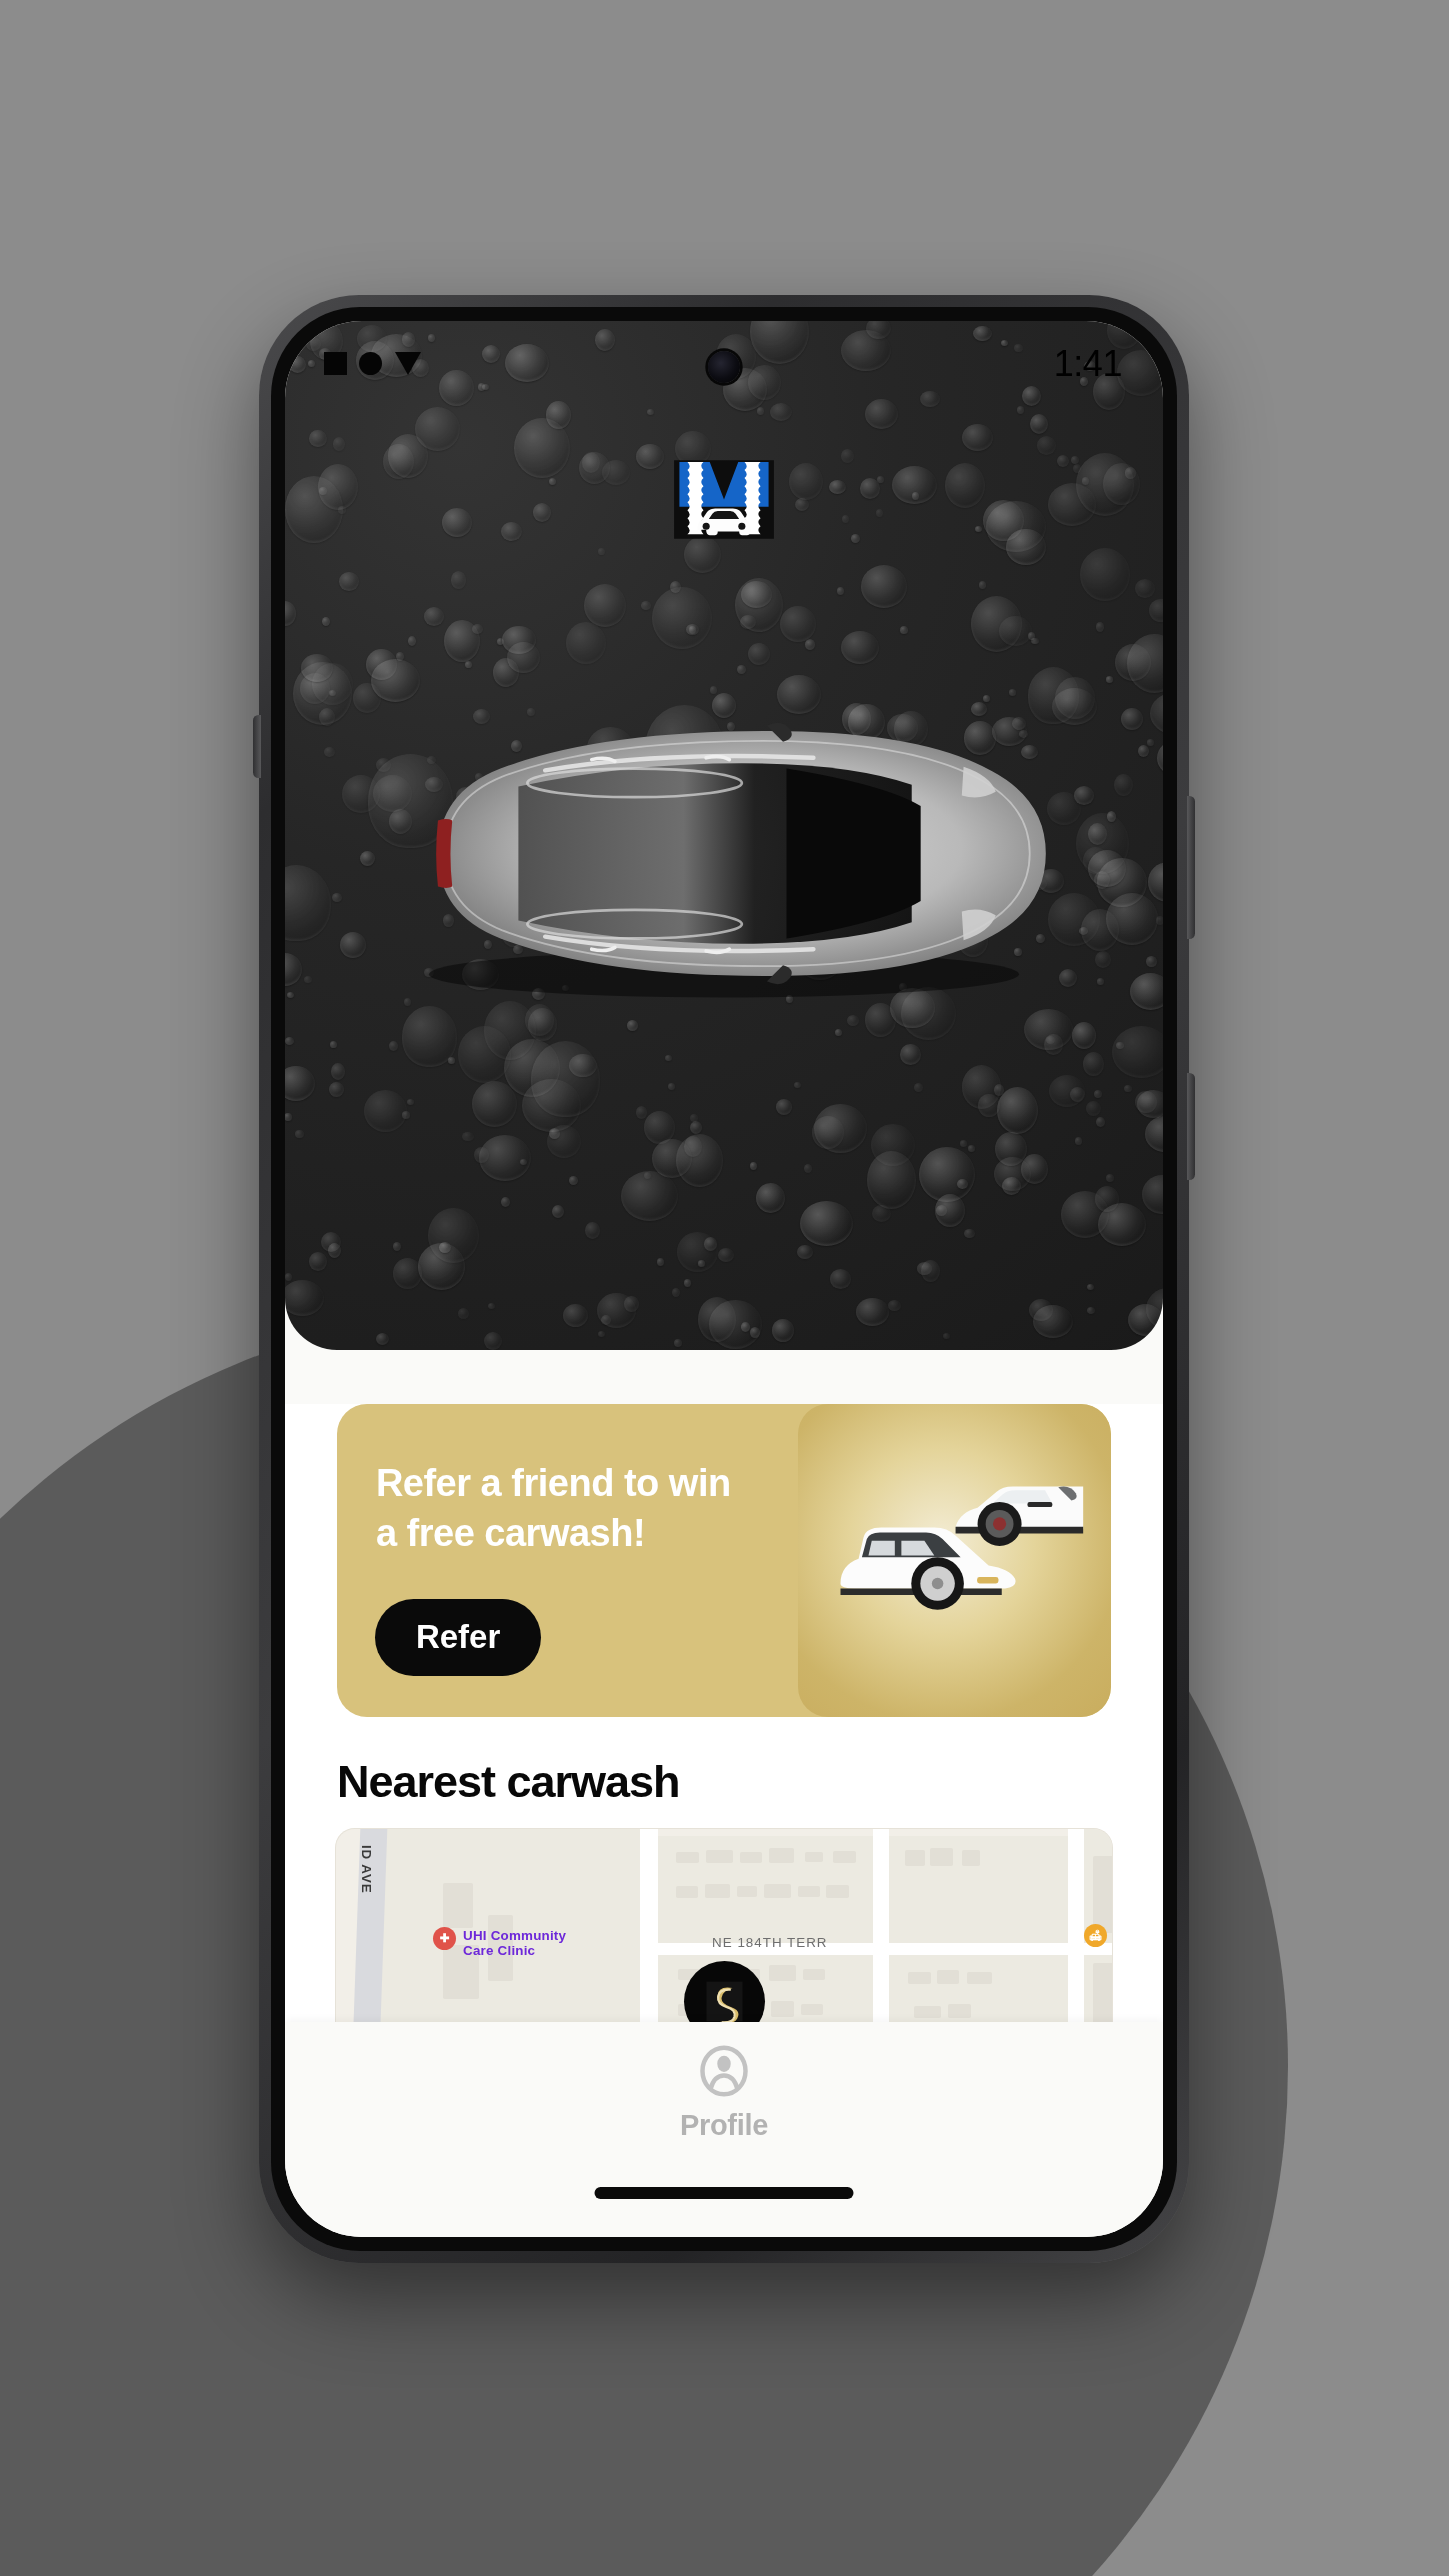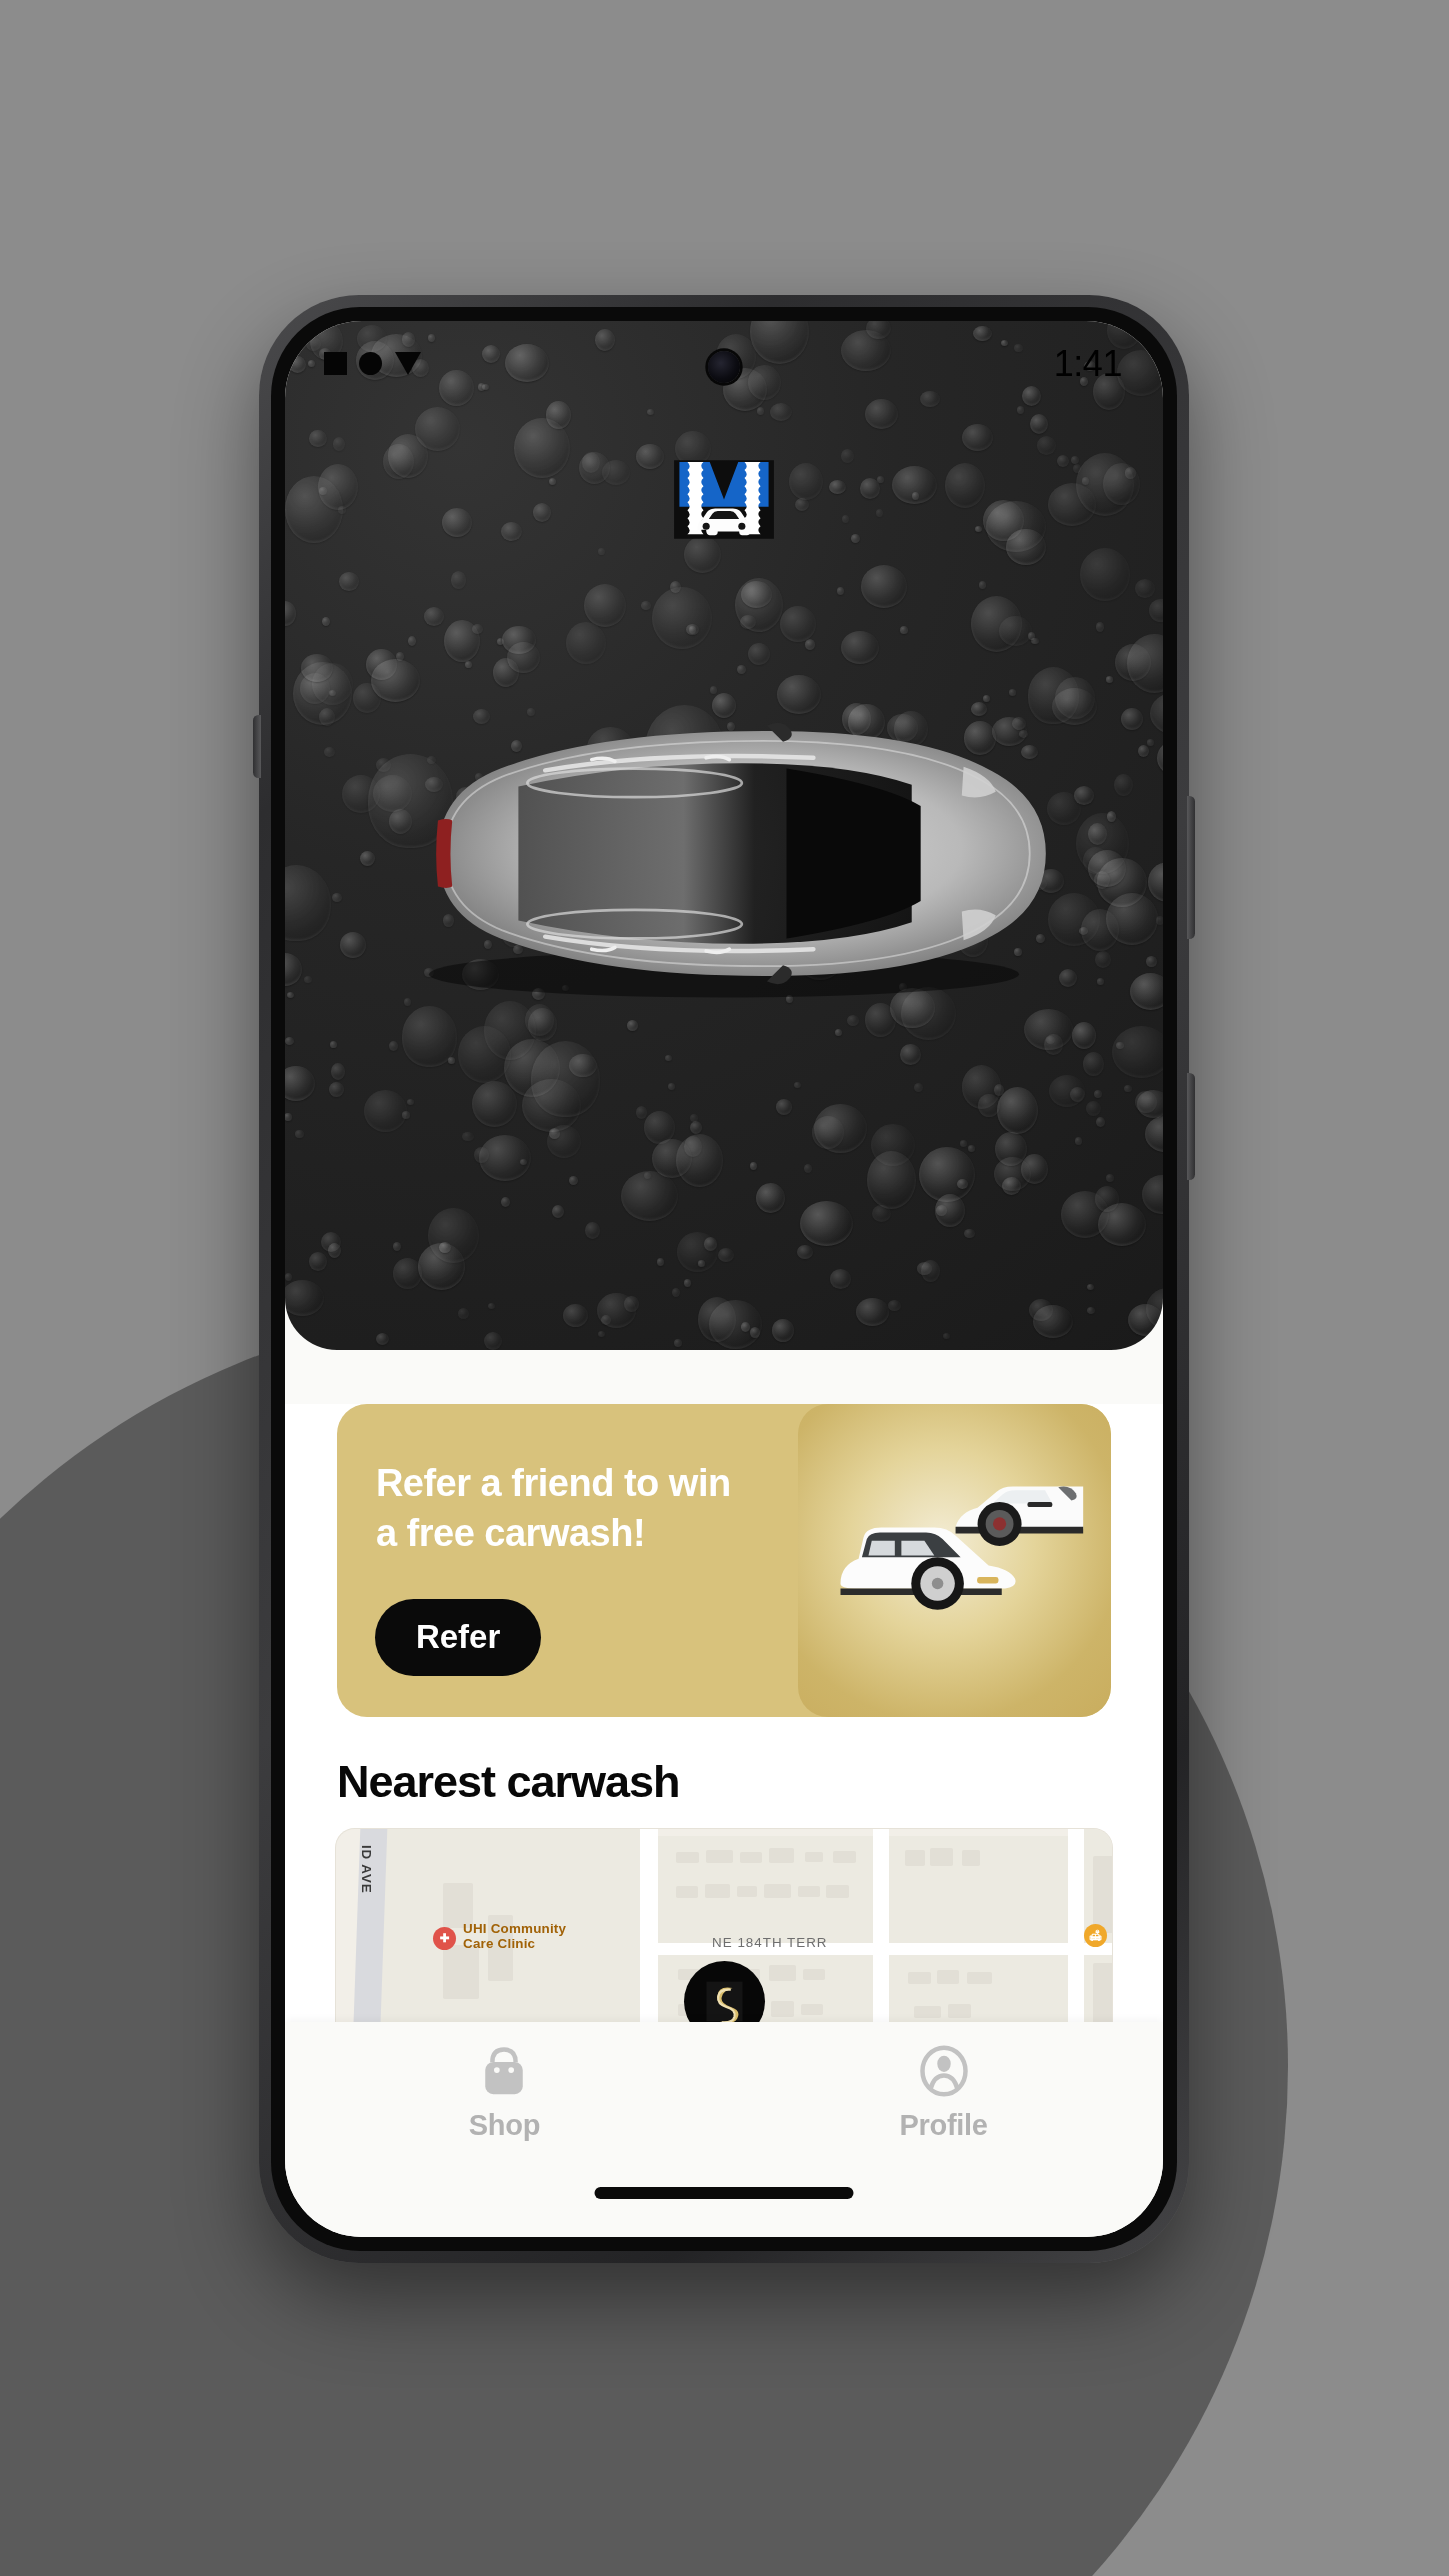--- a/index.html
+++ b/index.html
@@ -876,21 +876,21 @@
           <div class="road" style="left:304px;top:224px;width:590px;height:12.5px;"></div>
           <div class="road" style="left:0;top:252px;width:894px;height:14.3px;"></div>
 
           <div style="position:absolute;left:19.7px;top:-5.4px;width:27px;height:259px;background:#d9dade;transform:rotate(2deg);"></div>
           <div class="mlabel" style="left:23px;top:16px;color:#3a3a3a;writing-mode:vertical-rl;letter-spacing:0.9px;">ID AVE</div>
 
           <div class="mstreet" style="left:376px;top:106px;">NE 184TH TERR</div>
           <div class="mstreet" style="left:379px;top:215px;">NE 183RD TERR</div>
 
           <div class="poi-dot" style="left:97px;top:98px;background:#e0534a;">✚</div>
-          <div class="mlabel" style="left:127px;top:92px;color:#a16207;">UHI Community
+          <div class="mlabel" style="left:127px;top:99px;color:#6d28d9;">UHI Community
 Care Clinic</div>
 
           <div class="mlabel" style="left:7.2px;top:200px;color:#6f6f6f;">k of America</div>
           <div class="mlabel" style="left:3.6px;top:236px;color:#d2881f;">egant Beauty</div>
 
           <div class="mlabel" style="left:360px;top:225px;color:#e08a2b;">PowerFuel
 Smoothie Shop</div>
           <div class="poi-dot" style="left:469px;top:234px;background:#f2a03c;font-size:10.7px;">🍴</div>
 
           <div class="poi-dot" style="left:479px;top:231px;background:#b5712a;font-size:10.7px;">🎓</div>
@@ -916,31 +916,20 @@
               <path d="M33 13 q-13 -1 -14 8 q-1 8 9 11 q11 3 9 11 q-2 7 -14 6" fill="none" stroke="#efe0b2" stroke-width="2.4"></path>
             </svg>
           </div>
         </div>
       </div>
 
       <div id="tabbar">
 
 
 
-        <div class="tab">
-          <div class="tab-icon">
-            <svg width="50" height="54" viewBox="0 0 56 60">
-              <path d="M15 20 q0 -14 13 -14 q13 0 13 14" fill="none" stroke="#c2c2c2" stroke-width="5"></path>
-              <rect x="7" y="20" width="42" height="36" rx="9" fill="#c2c2c2"></rect>
-              <circle cx="20" cy="29" r="3.2" fill="#fafaf8"></circle>
-              <circle cx="36" cy="29" r="3.2" fill="#fafaf8"></circle>
-            </svg>
-          </div>
-          <div class="tab-label">Shop</div>
-        </div>
 
         <div class="tab">
           <div class="tab-icon">
             <svg width="52" height="54" viewBox="0 0 58 60">
               <ellipse cx="29" cy="30" rx="24" ry="26" fill="none" stroke="#c2c2c2" stroke-width="5"></ellipse>
               <ellipse cx="29" cy="22" rx="7.5" ry="9" fill="#c2c2c2"></ellipse>
               <path d="M14 50 q4 -15 15 -15 q11 0 15 15" fill="none" stroke="#c2c2c2" stroke-width="5"></path>
             </svg>
           </div>
           <div class="tab-label">Profile</div>

